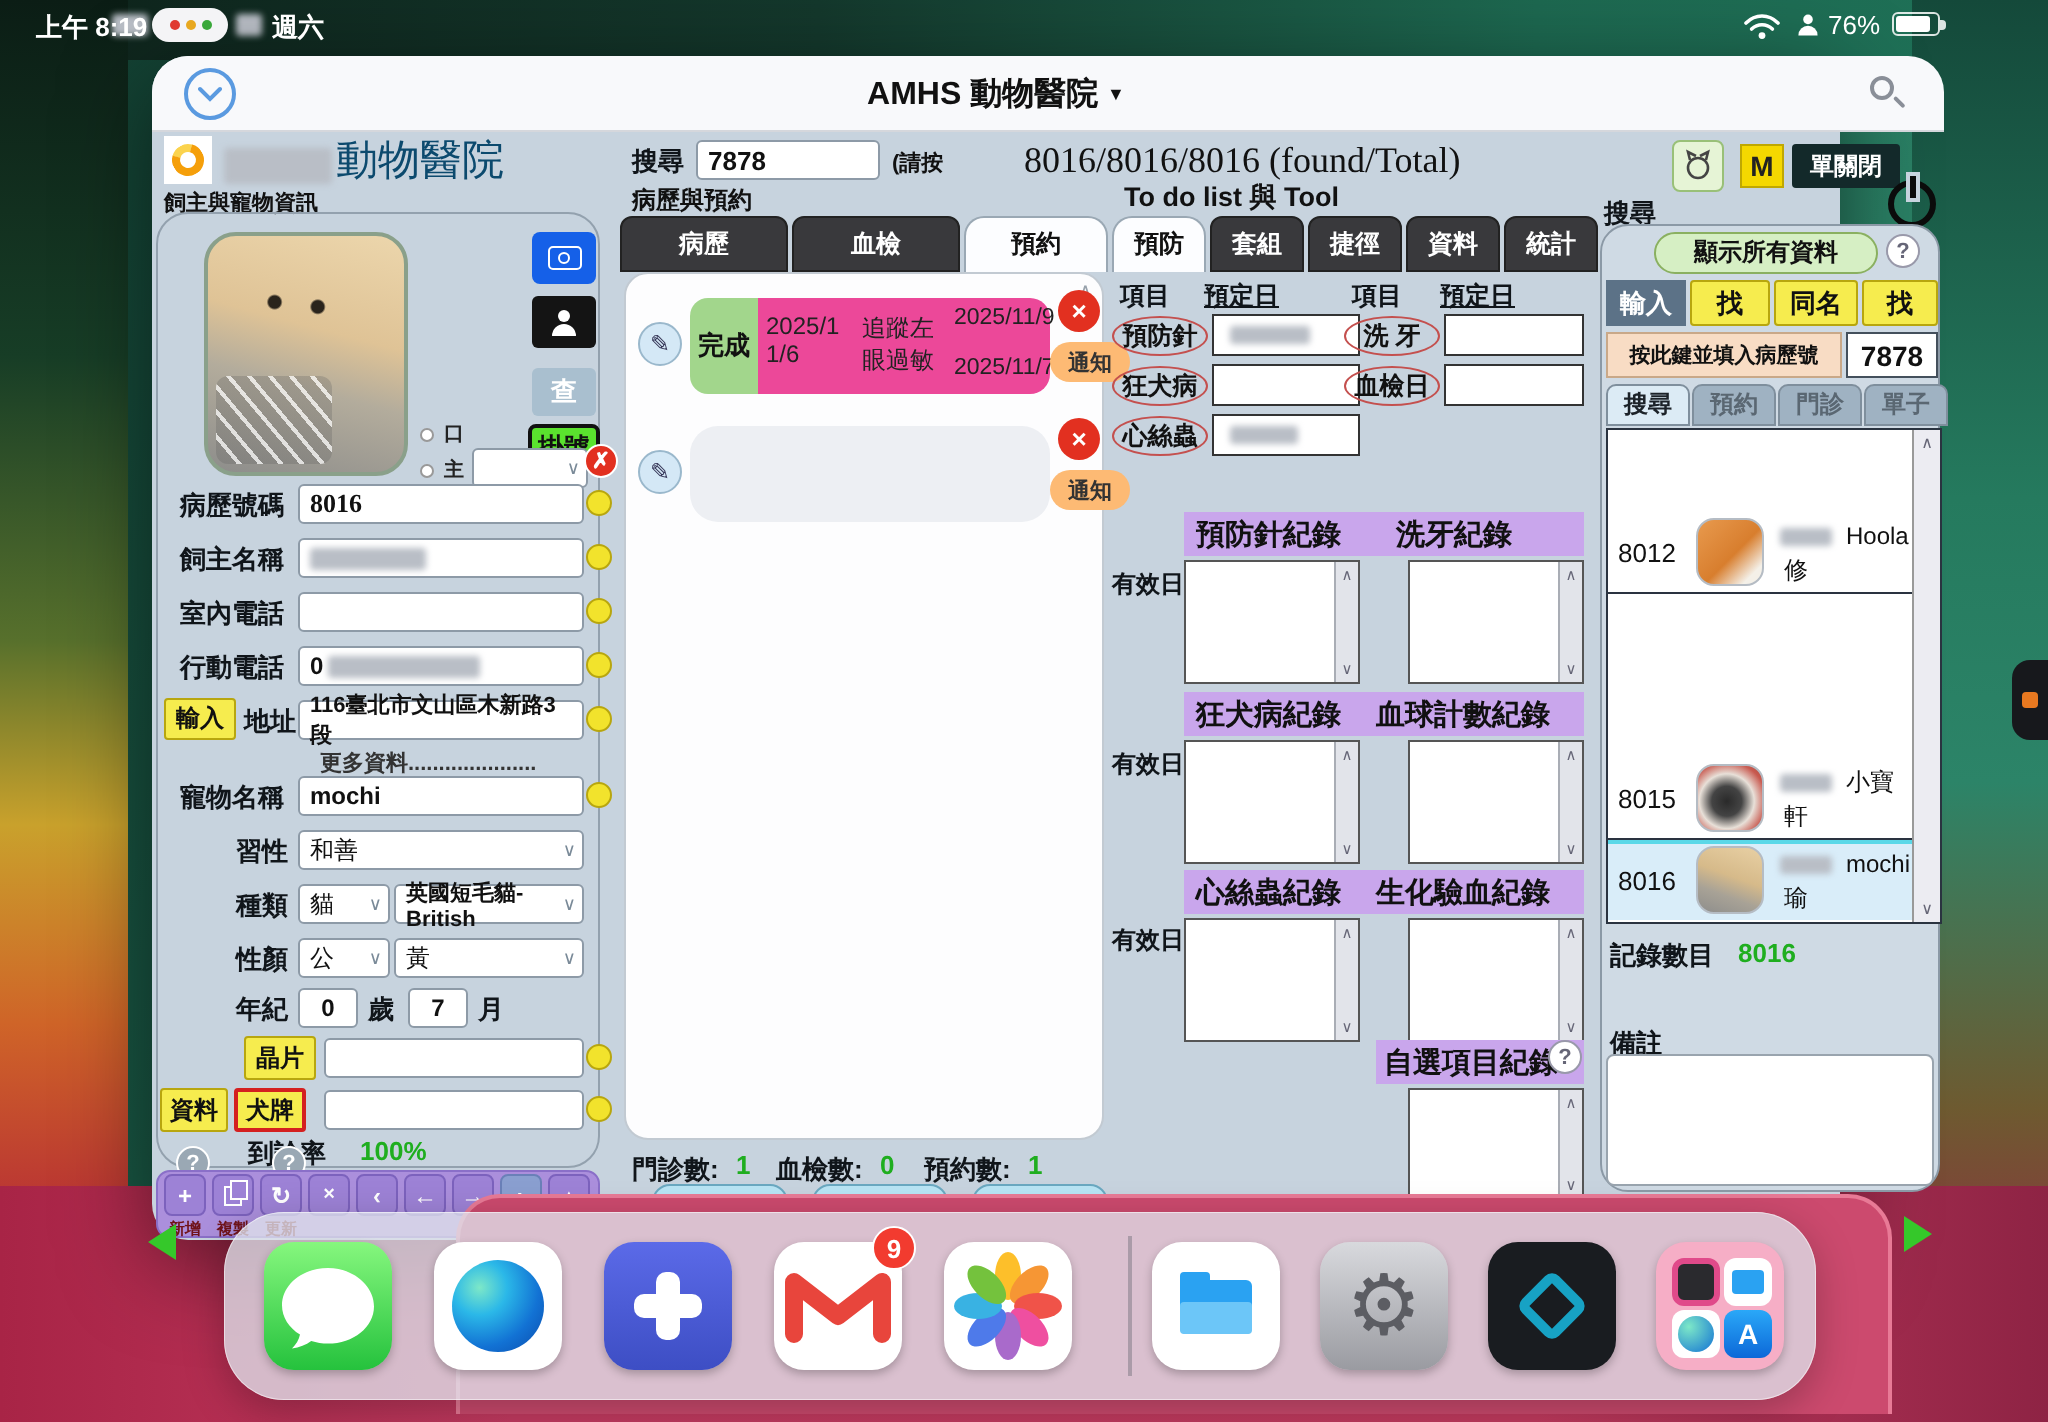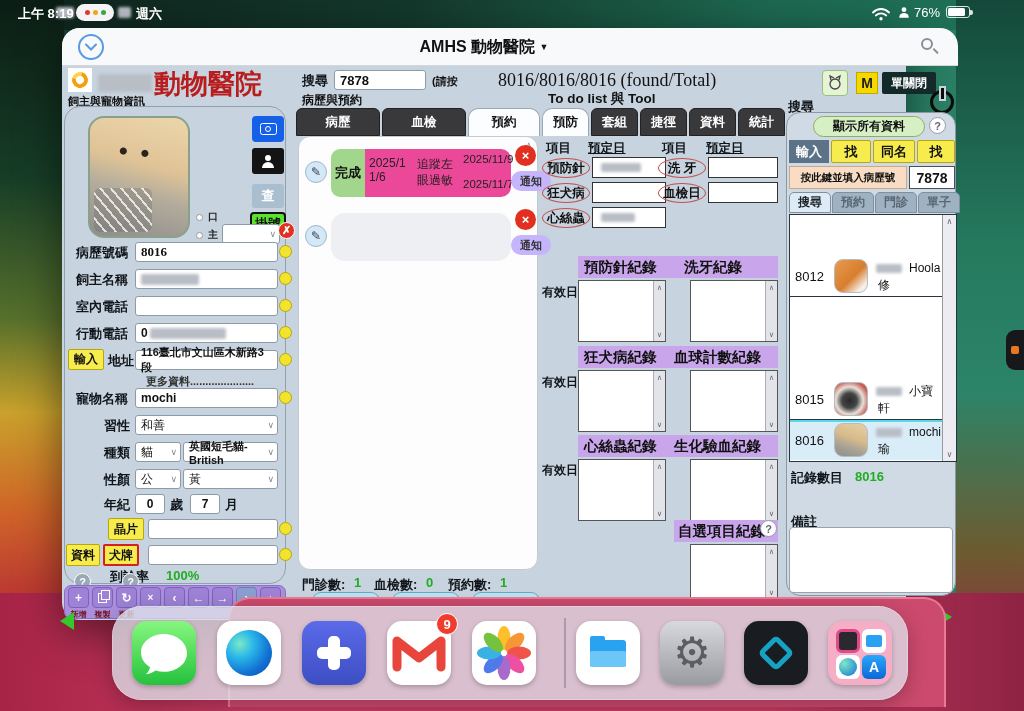--- a/index.html
+++ b/index.html
@@ -14,21 +14,21 @@
 #bgT{left:0;top:0;width:1024px;height:30px;background:linear-gradient(90deg,#0e231b,#14382c 40%,#1d6850 75%,#1f7258)}
 #bgB{left:0;bottom:0;width:1024px;height:118px;background:linear-gradient(90deg,#a82446 0%,#c23a60 25%,#c13a5e 75%,#8e2344 100%)}
 
 .sb{color:#fff;font-size:13px;font-weight:bold;z-index:40}
 .sb-pill{background:#f4f4f6;border-radius:9px;display:flex;align-items:center;justify-content:center;gap:3px}
 .sb-dot{width:5px;height:5px;border-radius:50%}
 .batt{width:24px;height:12px;border:1px solid rgba(255,255,255,.85);border-radius:3px;position:relative}
 .batt i{position:absolute;left:1px;top:1px;bottom:1px;width:76%;background:#fff;border-radius:1.5px}
 .batt u{position:absolute;right:-3.5px;top:3px;width:2.5px;height:5px;background:rgba(255,255,255,.85);border-radius:0 2px 2px 0}
 
-#win{left:62px;top:28px;width:844px;height:592px;background:#c7d3de;border-radius:18px;box-shadow:0 12px 44px rgba(0,0,0,.5);z-index:5}
+#win{left:76px;top:28px;width:844px;height:592px;background:#c7d3de;border-radius:18px;box-shadow:0 12px 44px rgba(0,0,0,.5);z-index:5}
 .wtop{left:0;top:0;width:896px;height:38px;background:#f8f9fb;border-bottom:1px solid #d5d7dc;border-radius:18px 18px 0 0}
 .wtitle{left:0;right:0;top:9px;text-align:center;font-weight:bold;font-size:16px;color:#111}
 .chev-circle{left:16px;top:6px;width:26px;height:26px;border:2px solid #5a9ae0;border-radius:50%;display:flex;align-items:center;justify-content:center}
 .mag{width:20px;height:20px;position:relative}
 .mag i{position:absolute;left:1px;top:1px;width:12px;height:12px;border:2.4px solid #8a8f98;border-radius:50%}
 .mag u{position:absolute;left:12px;top:13px;width:7px;height:2.4px;background:#8a8f98;transform:rotate(45deg);border-radius:2px}
 
 .lab{position:absolute;font-weight:bold;font-size:13px;color:#10151a;white-space:nowrap}
 .fld{position:absolute;height:20px;background:#fff;border:1px solid #8d9aa7;border-radius:3px;font-weight:bold;font-size:12px;display:flex;align-items:center;padding:0 5px;color:#111}
 .sel .cv{position:absolute;right:3px;top:4px;font-size:9px;color:#7a8a98;font-weight:normal}
@@ -39,21 +39,21 @@
 .dtab{position:absolute;height:28px;background:#39393c;color:#fff;font-weight:bold;font-size:12.5px;display:flex;align-items:center;justify-content:center;border-radius:6px 6px 0 0;border:1px solid #222}
 .atab{position:absolute;height:28px;background:#fcfdff;color:#111;font-weight:bold;font-size:12.5px;display:flex;align-items:center;justify-content:center;border:1px solid #9aa8b4;border-bottom:none;border-radius:10px 10px 0 0}
 .oval{position:absolute;height:20px;border:1.6px solid #c4504e;border-radius:50%;display:flex;align-items:center;justify-content:center;font-weight:bold;font-size:12.5px;color:#111}
 .tfld{position:absolute;height:21px;background:#fff;border:1.5px solid #333}
 .phead{position:absolute;height:22px;background:#c9a6ec}
 .phead span{position:absolute;top:2px;font-weight:bold;font-size:14.5px;color:#111;white-space:nowrap}
 .lbox{position:absolute;background:#fff;border:1px solid #555}
 .lbox .sc{position:absolute;right:0;top:0;bottom:0;width:12px;background:#e2e4ea;border-left:1px solid #a9adb5}
 .lbox .sc b{position:absolute;left:0;right:0;text-align:center;font-size:7.5px;color:#667;font-weight:normal}
 .pcirc{position:absolute;width:22px;height:22px;border-radius:50%;background:#d4e8f6;border:1px solid #9ab8cc;display:flex;align-items:center;justify-content:center;font-size:12px;color:#335}
-.notif{position:absolute;width:40px;height:20px;background:#c4b5fd;border-radius:10px;display:flex;align-items:center;justify-content:center;font-weight:bold;font-size:11px;color:#333}
+.notif{position:absolute;width:40px;height:20px;background:#fdba74;border-radius:10px;display:flex;align-items:center;justify-content:center;font-weight:bold;font-size:11px;color:#333}
 .xr{position:absolute;width:21px;height:21px;border-radius:50%;background:#e23020;color:#fff;font-weight:bold;font-size:13px;display:flex;align-items:center;justify-content:center}
 .cnt{color:#1fae1f;font-weight:bold}
 .pb{position:absolute;width:21px;height:21px;background:#9d82d6;border:1px solid #7c62bd;border-radius:4px;color:#fff;font-size:12px;display:flex;align-items:center;justify-content:center;font-weight:bold}
 .plab{position:absolute;font-weight:bold;font-size:8px;color:#70131a;width:21px;text-align:center}
 .rtab{position:absolute;height:21px;width:42px;display:flex;align-items:center;justify-content:center;font-weight:bold;font-size:12px;border:1px solid #7f8f9d;border-radius:5px 5px 0 0}
 .rtab.on{background:#dcebf5;color:#1c2228}
 .rtab.off{background:#9fb2c2;color:#5a6772}
 .trow{position:absolute;left:0;width:152px;height:41px;border-bottom:1.5px solid #2a3340;background:#fff}
 .trow .rid{position:absolute;left:5px;top:13px;font-size:13px;color:#111}
 .trow .och{position:absolute;left:88px;top:21px;font-size:12px;color:#111}
@@ -138,21 +138,21 @@
     <div class="abs wtitle"><span>AMHS 動物醫院</span> <span style="font-size:9px;vertical-align:2px">▼</span></div>
     <div class="abs mag" style="left:858px;top:9px">
         <i></i>
         <u></u>
       </div>
 
     <div class="abs" style="left:6px;top:40px;width:24px;height:24px;background:#fff;display:flex;align-items:center;justify-content:center">
       <span style="width:16px;height:16px;border-radius:50%;border:4px solid #f59f0a;border-top-color:#fbd34d;transform:rotate(-30deg);display:block"></span>
     </div>
     <div class="abs blurblock" style="left:36px;top:46px;width:54px;height:18px"></div>
-    <div class="abs" style="left:92px;top:38px;font-weight:bold;font-size:27px;color:#b91c1c">動物醫院</div>
+    <div class="abs" style="left:92px;top:38px;font-weight:normal;font-size:21px;color:#0c4a6e">動物醫院</div>
     <div class="abs" style="left:6px;top:66px;font-weight:bold;font-size:11px;color:#111">飼主與寵物資訊</div>
 
     <div class="abs" style="left:2px;top:78px;width:222px;height:478px;border:1.5px solid #93a1ae;border-radius:16px"></div>
     <div class="abs photo"></div>
 
     <div class="abs" style="left:190px;top:88px;width:32px;height:26px;background:#1560e8;border-radius:4px;display:flex;align-items:center;justify-content:center">
         <span class="cam">
           <i></i>
         </span>
       </div>

